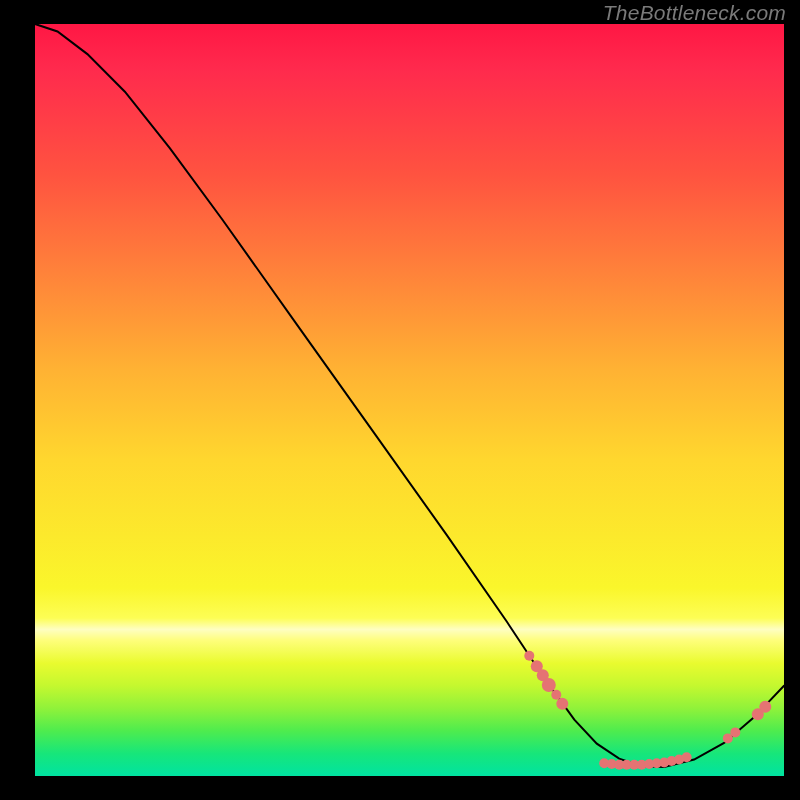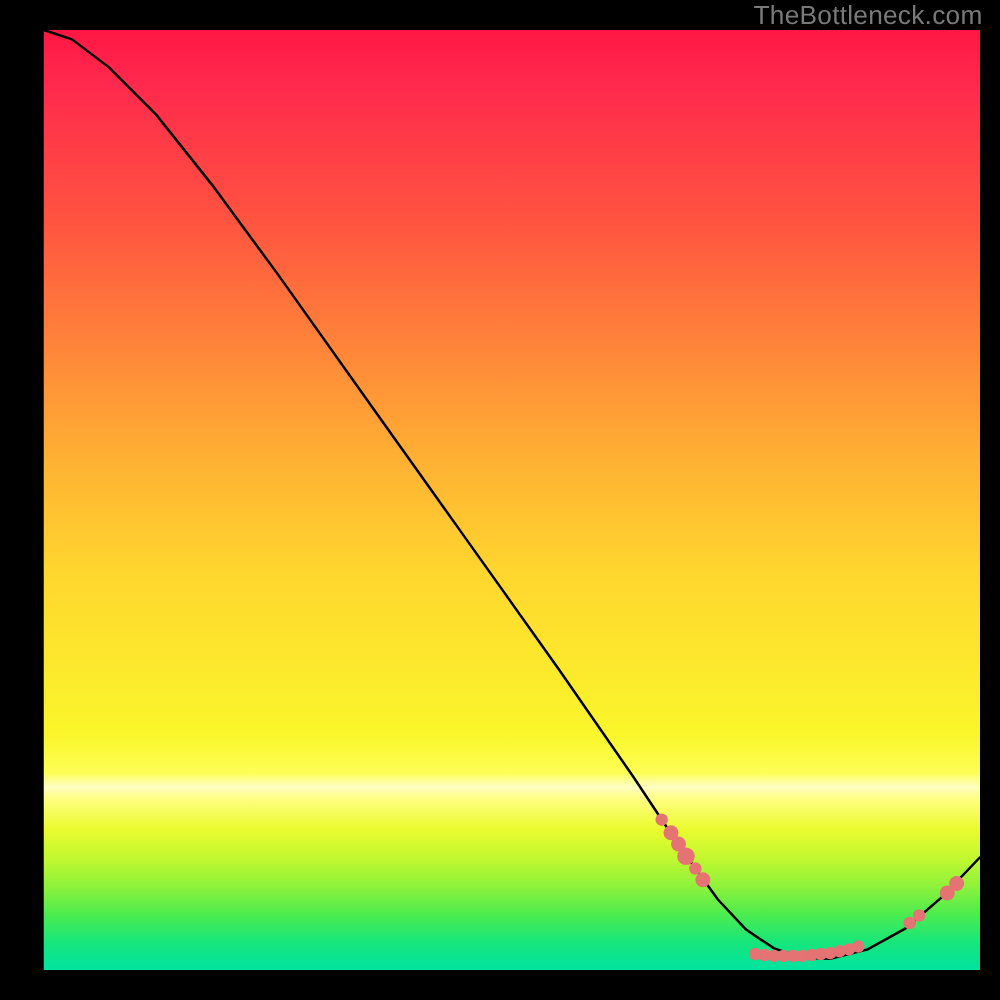--- a/index.html
+++ b/index.html
@@ -8,20 +8,21 @@
     width: 800px;
     height: 800px;
     background: #000;
     overflow: hidden;
     font-family: Arial, Helvetica, sans-serif;
   }
   .stage {
     position: relative;
     width: 800px;
     height: 800px;
+    font-style: italic;
   }
   .plot-area {
     position: absolute;
     left: 35px;
     top: 24px;
     width: 749px;
     height: 752px;
     
     background: linear-gradient(
       to bottom,

